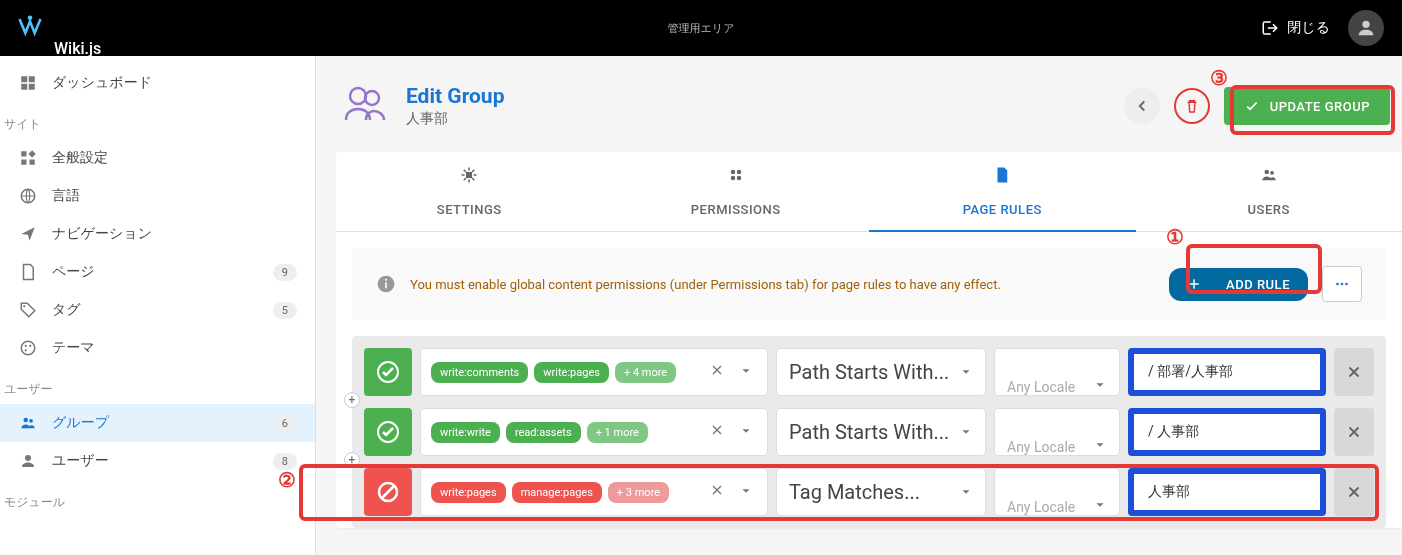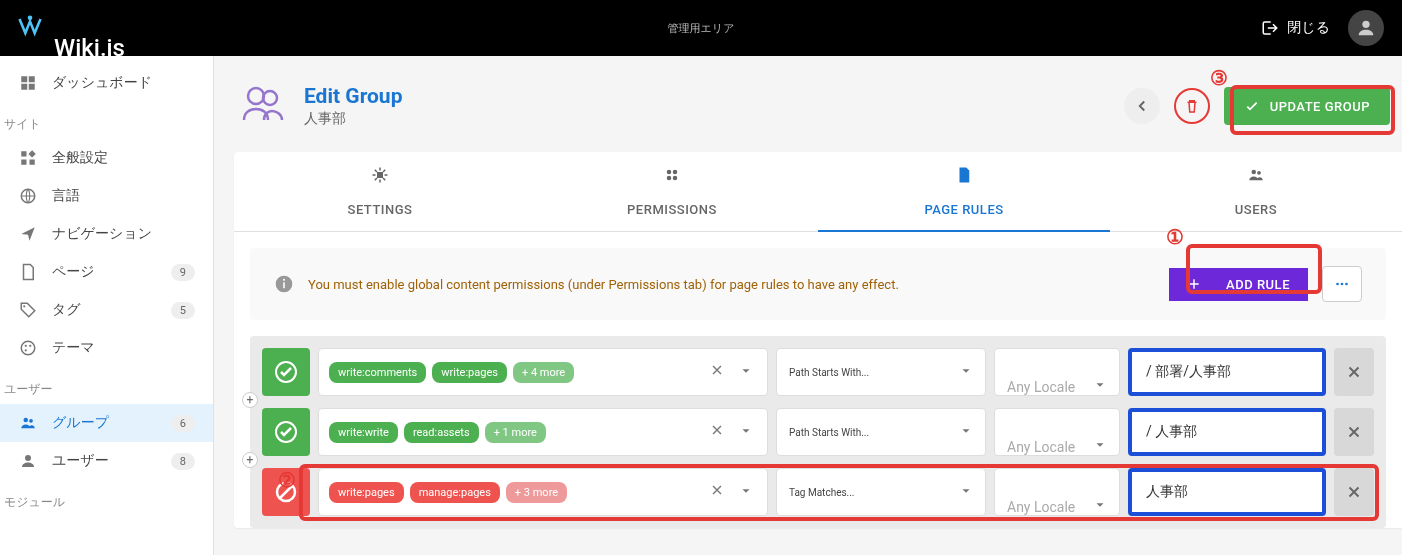--- a/index.html
+++ b/index.html
@@ -1,28 +1,28 @@
 <!DOCTYPE html>
 <html><head>
 <meta charset="utf-8">
 <style>
 * { box-sizing: border-box; margin: 0; padding: 0; font-family: -apple-system, BlinkMacSystemFont, "Segoe UI", Roboto, sans-serif; }
 body { width: 1402px; height: 555px; background: #f5f5f5; overflow: hidden; }
 
 .topbar { height: 56px; background: #000; display: flex; align-items: center; color: #fff; position: relative; }
 .logo-wrap { display: flex; align-items: center; gap: 10px; padding-left: 16px; }
 .logo-icon svg { width: 28px; height: 28px; }
-.logo-text { font-size: 24px; font-weight: 500; margin-top: 40px; }
+.logo-text { font-size: 16px; font-weight: 500; margin-top: 40px; }
 .admin-label { position: absolute; left: 50%; transform: translateX(-50%); font-size: 11px; color: #bbb; }
 .top-right { margin-left: auto; display: flex; align-items: center; gap: 18px; padding-right: 18px; }
 .close-btn { display: flex; align-items: center; gap: 8px; font-size: 14px; cursor: pointer; }
 .avatar-circle { width: 36px; height: 36px; border-radius: 50%; background: #444; display: flex; align-items: center; justify-content: center; }
 
 .layout { display: flex; height: calc(100% - 56px); }
-.sidebar { width: 214px; background: #fff; border-right: 1px solid #e0e0e0; padding: 8px 0; font-size: 14px; color: #444; overflow-y: auto; }
+.sidebar { width: 316px; background: #fff; border-right: 1px solid #e0e0e0; padding: 8px 0; font-size: 14px; color: #444; overflow-y: auto; }
 .side-item { display: flex; align-items: center; padding: 10px 18px; gap: 14px; cursor: pointer; }
 .side-item.active { background: #e3f2fd; color: #1976d2; }
 .side-icon { width: 20px; display: flex; align-items: center; justify-content: center; color: #666; }
 .side-item.active .side-icon { color: #1976d2; }
 .side-badge { margin-left: auto; background: #eee; color: #666; font-size: 11px; padding: 2px 9px; border-radius: 10px; }
 .side-header { font-size: 12px; color: #888; padding: 14px 4px 6px; }
 
 .main { flex: 1; overflow-y: auto; padding: 20px 0 20px 20px; }
 .page-header { display: flex; align-items: center; gap: 18px; padding: 4px 12px 20px 4px; }
 .page-icon svg { width: 48px; height: 48px; }
@@ -34,40 +34,40 @@
 .update-btn { background: #4caf50; color: #fff; padding: 11px 20px; border-radius: 4px; font-size: 13px; font-weight: 500; display: flex; align-items: center; gap: 10px; cursor: pointer; letter-spacing: 0.5px; }
 
 .content-card { background: #fff; border-radius: 4px 0 0 4px; box-shadow: 0 1px 2px rgba(0,0,0,0.05); }
 .tabs { display: flex; border-bottom: 1px solid #e0e0e0; }
 .tab { flex: 1; text-align: center; padding: 14px 0; font-size: 13px; font-weight: 500; color: #666; cursor: pointer; display: flex; flex-direction: column; align-items: center; gap: 18px; letter-spacing: 0.5px; }
 .tab.active { color: #1976d2; position: relative; }
 .tab.active::after { content: ''; position: absolute; bottom: -1px; left: 0; right: 0; height: 2px; background: #1976d2; }
 
 .info-row { display: flex; align-items: center; padding: 18px 24px; gap: 14px; background: #f9f9f9; border-radius: 4px; margin: 16px; }
 .info-text { font-size: 13px; color: #a16207; flex: 1; }
-.add-rule-btn { background: #6d28d9; color: #fff; padding: 9px 18px; border-radius: 0; font-size: 13px; font-weight: 500; display: flex; align-items: center; gap: 25px; cursor: pointer; letter-spacing: 0.5px; }
+.add-rule-btn { background: #0369a1; color: #fff; padding: 9px 18px; border-radius: 12px; font-size: 13px; font-weight: 500; display: flex; align-items: center; gap: 25px; cursor: pointer; letter-spacing: 0.5px; }
 .more-btn { border: 1px solid #ccc; border-radius: 4px; width: 40px; height: 36px; display: flex; align-items: center; justify-content: center; cursor: pointer; background: #fff; }
 
 .rules { background: #eaeaea; border-radius: 4px; margin: 0 16px 16px; padding: 12px 12px; position: relative; }
 .rule { display: flex; align-items: center; gap: 8px; margin-bottom: 12px; }
 .rule:last-child { margin-bottom: 0; }
 .rule-toggle { width: 48px; height: 48px; border-radius: 4px; display: flex; align-items: center; justify-content: center; flex-shrink: 0; }
 .rule-toggle.allow { background: #4caf50; }
 .rule-toggle.deny { background: #ef5350; }
 .perm-box { background: #fff; border: 1px solid #ddd; border-radius: 4px; flex: 1; height: 48px; display: flex; align-items: center; padding: 0 10px; gap: 6px; }
 .chip { padding: 4px 9px; border-radius: 8px; font-size: 11px; color: #fff; }
 .chip.green { background: #4caf50; }
 .chip.green-light { background: #81c784; }
 .chip.red { background: #ef5350; }
 .chip.red-light { background: #ef9a9a; }
 .perm-actions { margin-left: auto; display: flex; align-items: center; gap: 6px; }
 .small-icon { color: #777; cursor: pointer; padding: 4px; }
-.match-select { background: #fff; border: 1px solid #ddd; border-radius: 4px; width: 210px; height: 48px; display: flex; align-items: center; padding: 0 12px; font-size: 10px; color: #444; }
+.match-select { background: #fff; border: 1px solid #ddd; border-radius: 4px; width: 210px; height: 48px; display: flex; align-items: center; padding: 0 12px; font-size: 20px; color: #444; }
 .locale-select { background: #fff; border: 1px solid #ddd; border-radius: 4px; width: 126px; height: 48px; display: flex; align-items: flex-end; padding: 0 12px; font-size: 14px; color: #aaa; }
-.path-input { background: #fff; border: 4px solid #1d4ed8; border-radius: 4px; width: 198px; height: 48px; display: flex; align-items: center; padding: 0 14px; font-size: 14px; color: #333; }
+.path-input { background: #fff; border: 6px solid #1d4ed8; border-radius: 4px; width: 198px; height: 48px; display: flex; align-items: center; padding: 0 14px; font-size: 14px; color: #333; }
 .rule-del { width: 40px; height: 48px; background: #d8d8d8; border-radius: 4px; display: flex; align-items: center; justify-content: center; cursor: pointer; }
 .select-caret { margin-left: auto; }
 .plus-connector { position: absolute; left: -8px; width: 16px; height: 16px; background: #fff; border: 1px solid #ccc; border-radius: 50%; display: flex; align-items: center; justify-content: center; font-size: 12px; color: #666; z-index: 2; }
 .plus-connector.c1 { top: 56px; }
 .plus-connector.c2 { top: 116px; }
 
 
 .anno { position: absolute; border: 4px solid #e53935; border-radius: 6px; pointer-events: none; z-index: 10; }
 .anno-num { position: absolute; color: #e53935; font-weight: bold; font-size: 20px; z-index: 11; pointer-events: none; }
 </style>

